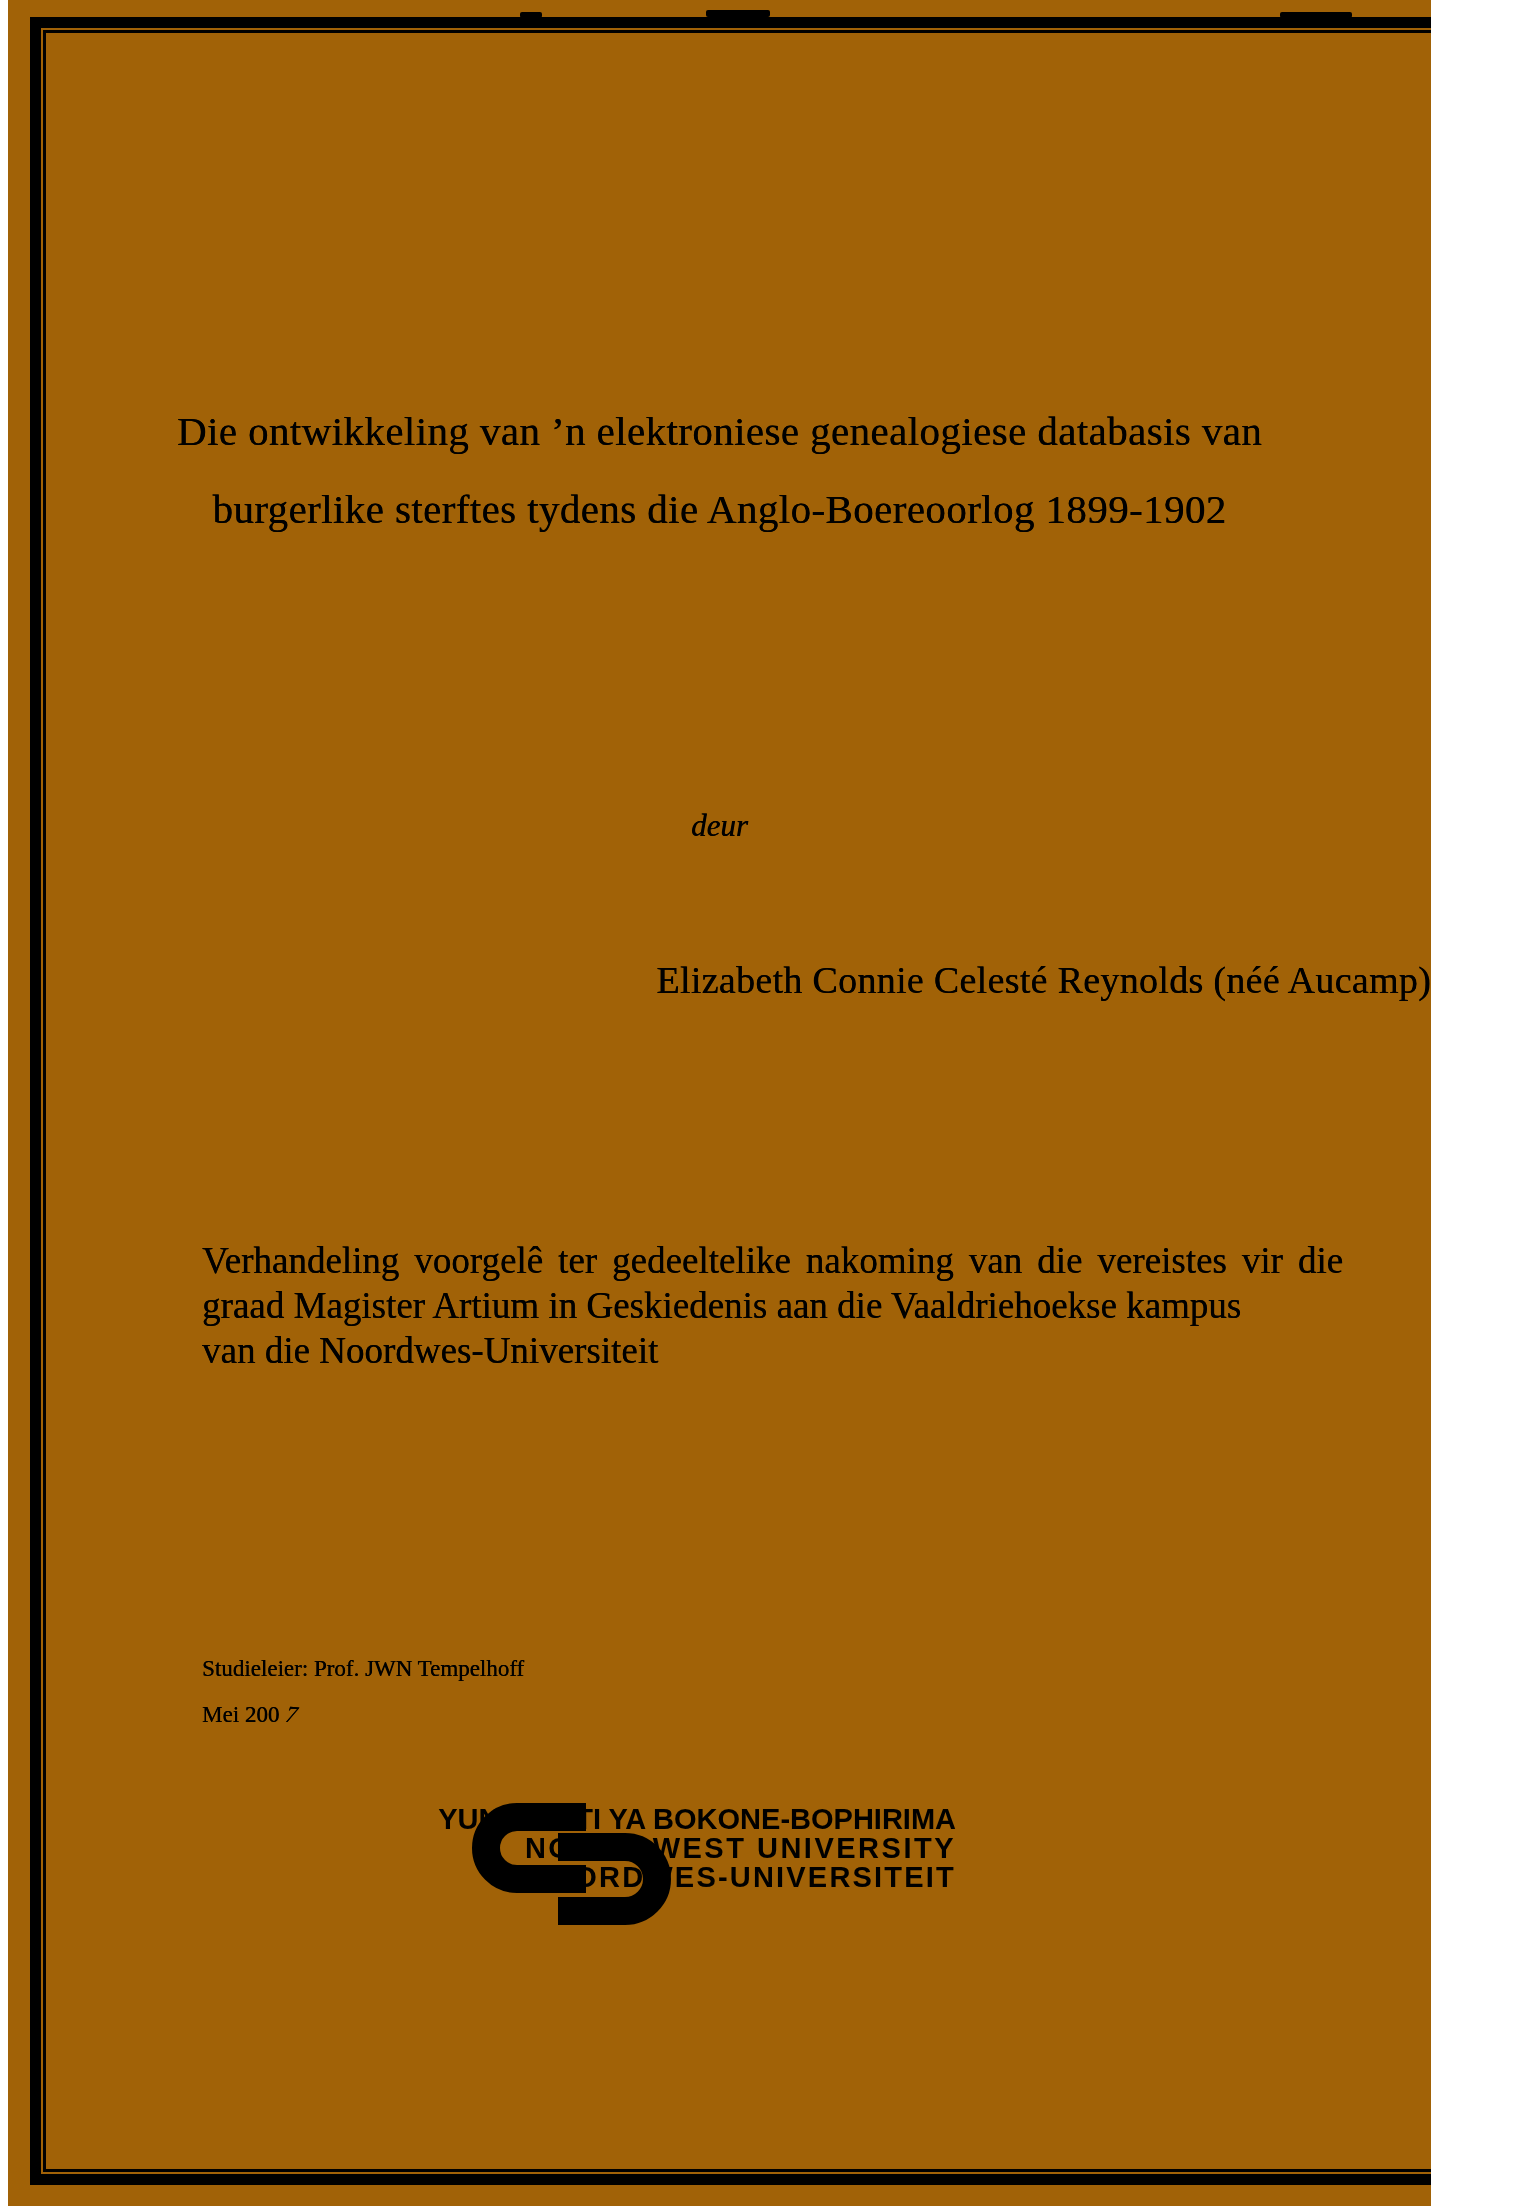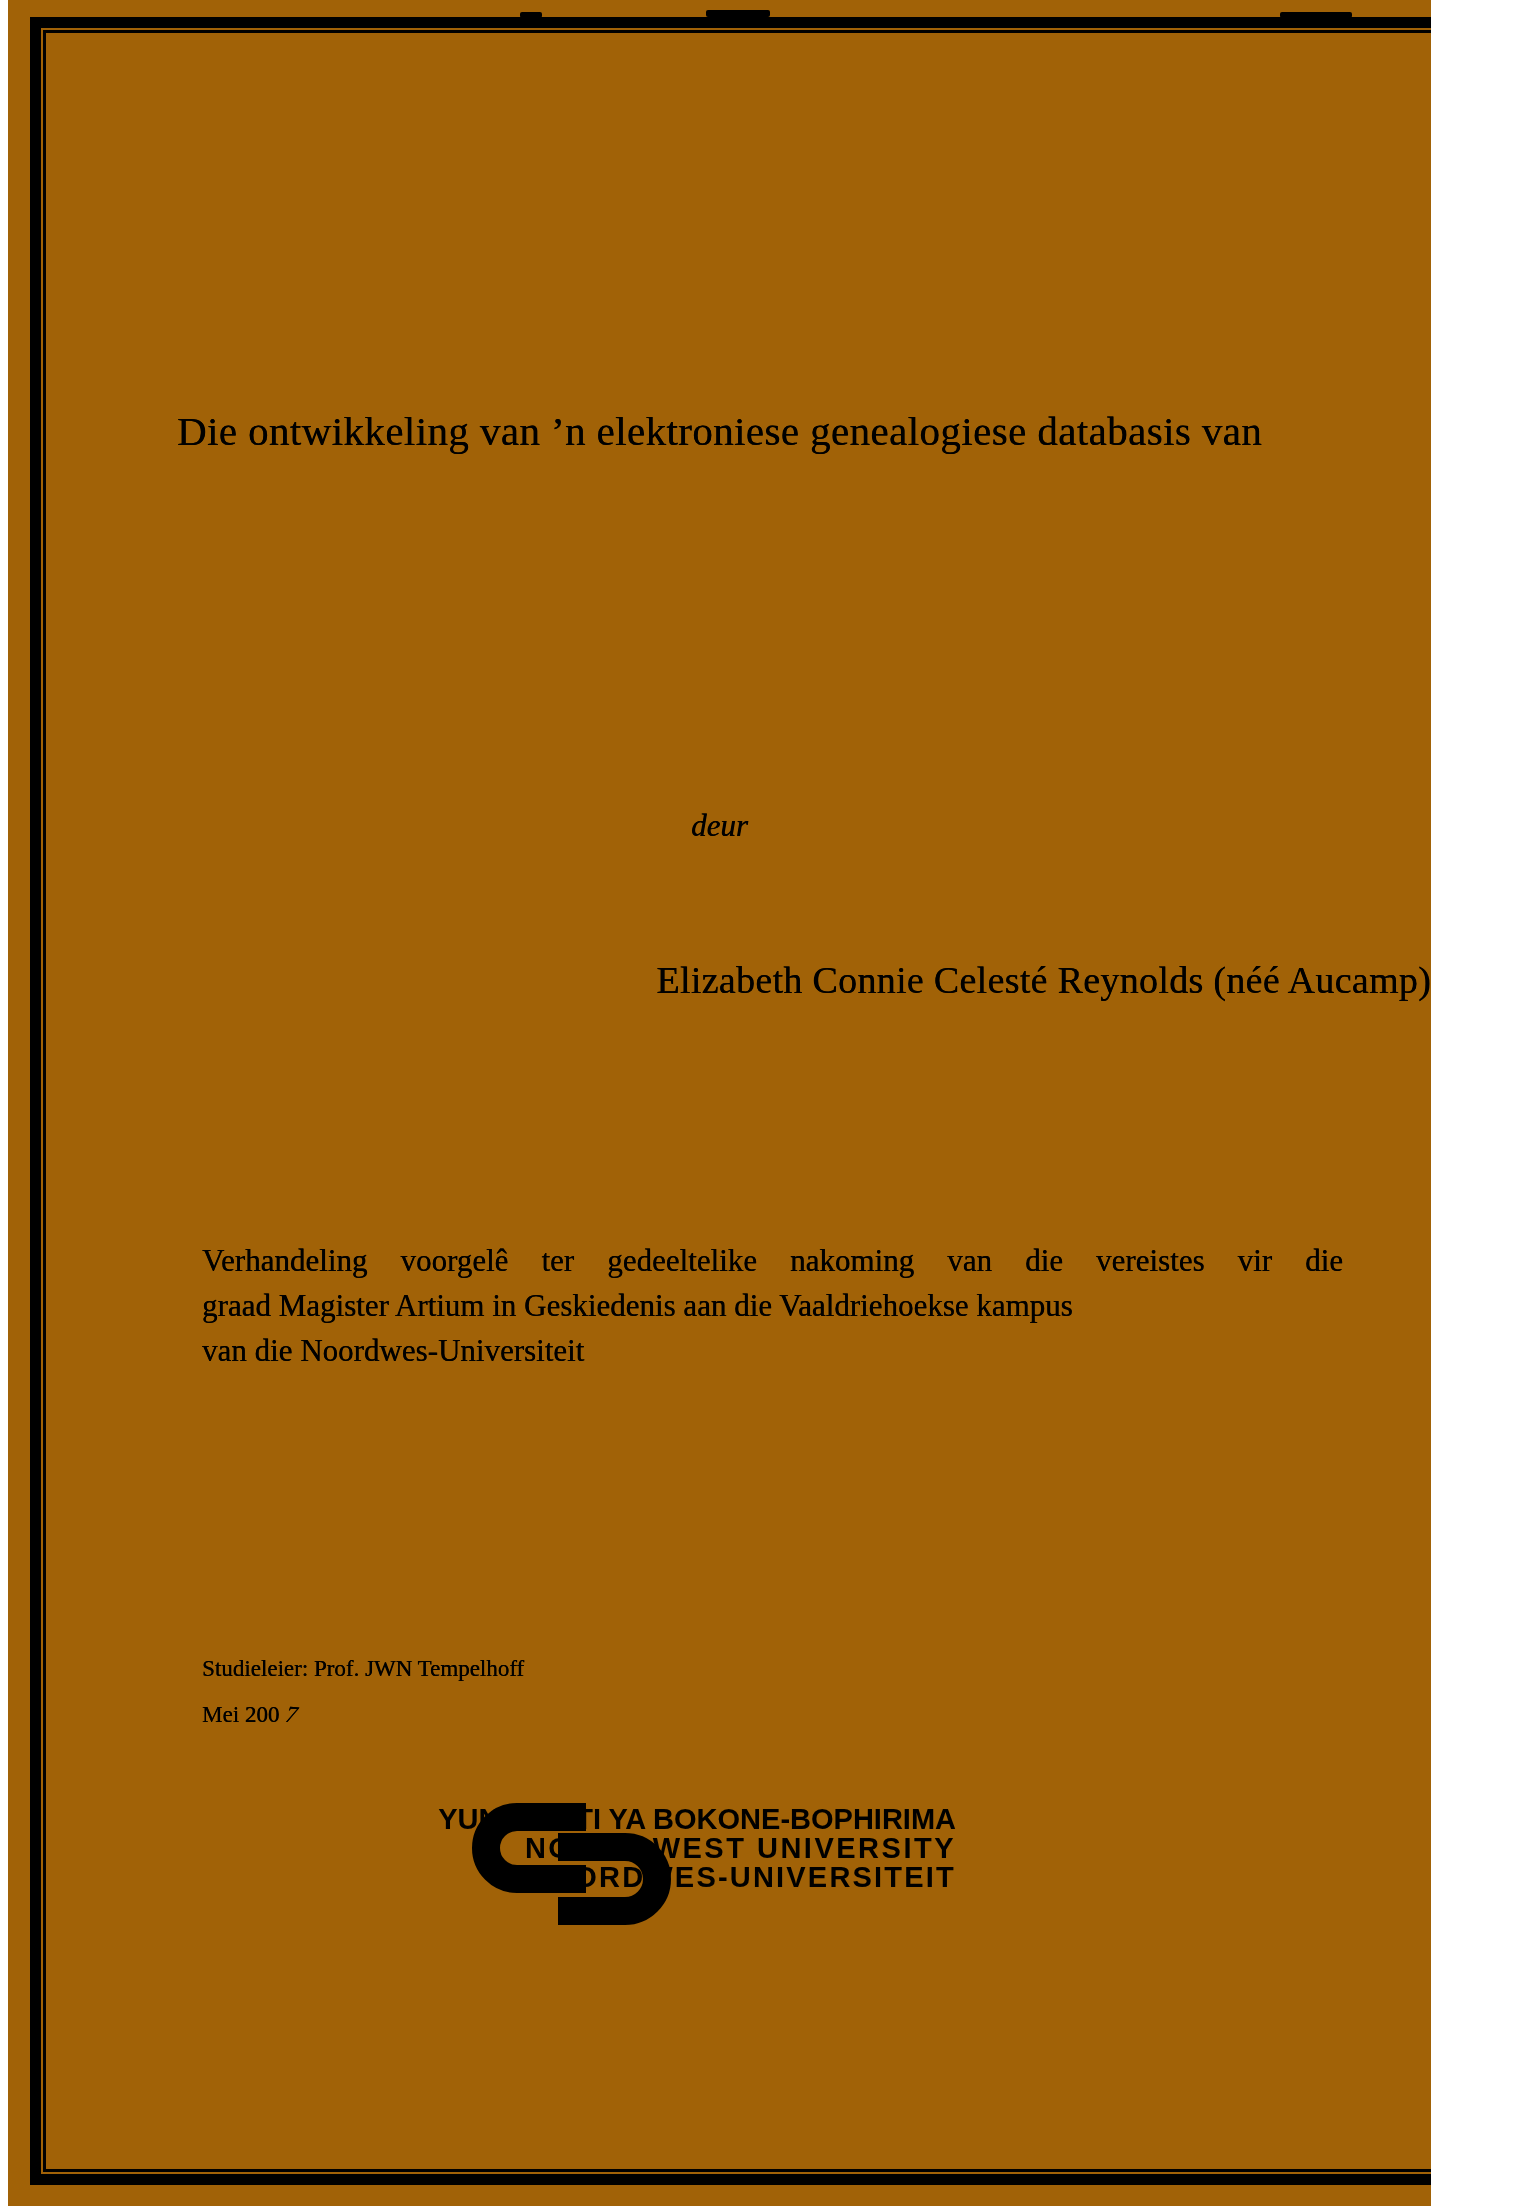--- a/index.html
+++ b/index.html
@@ -72,21 +72,21 @@
     text-align: right;
     font-size: 38px;
     line-height: 50px;
     letter-spacing: 0.3px;
   }
   .statement {
     position: absolute;
     left: 194px;
     top: 1238px;
     width: 1141px;
-    font-size: 31px;
+    font-size: 37px;
     line-height: 45px;
   }
   .statement .justified {
     text-align: justify;
     text-align-last: justify;
   }
   .statement .italic { }
   .supervisor-block {
     position: absolute;
     left: 194px;
@@ -130,20 +130,21 @@
 
   <div class="frame-outer">
     <div class="frame-inner"></div>
   </div>
   <div class="smudge s1"></div>
   <div class="smudge s2"></div>
   <div class="smudge s3"></div>
 
   <div class="title-block ink">
     <div>Die ontwikkeling van ’n elektroniese genealogiese databasis van</div>
+    <div>burgerlike sterftes tydens die Anglo-Boereoorlog 1899-1902</div>
   </div>
 
   <div class="byline ink">deur</div>
 
   <div class="author-line ink">Elizabeth Connie Celesté Reynolds (néé Aucamp)</div>
 
   <div class="statement ink">
     <div class="justified">Verhandeling voorgelê ter gedeeltelike nakoming van die vereistes vir die</div>
     <div><span>graad </span><span class="italic">Magister Artium</span><span> in Geskiedenis aan die Vaaldriehoekse kampus</span></div>
     <div>van die Noordwes-Universiteit</div>

